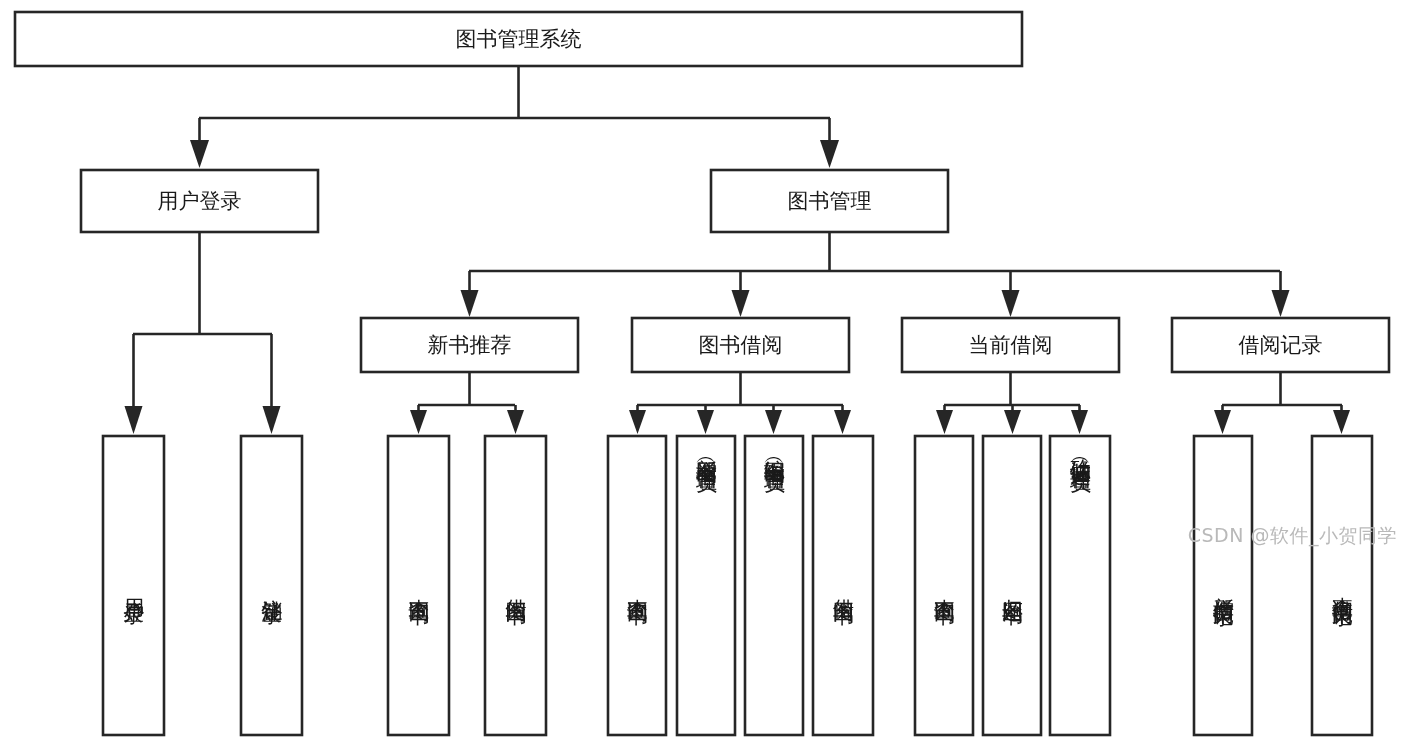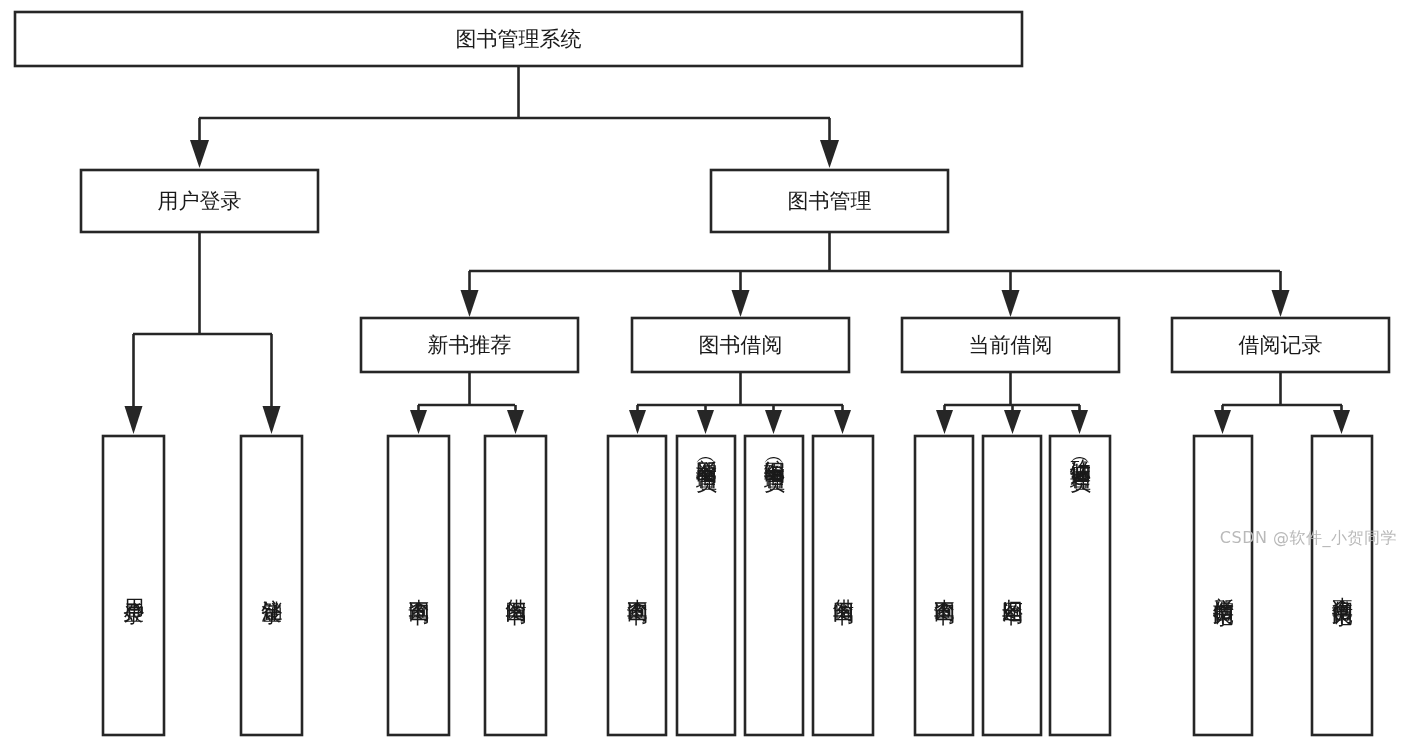--- a/index.html
+++ b/index.html
@@ -65,21 +65,21 @@
     letter-spacing: 2px;
     color: #1a1a1a;
     white-space: nowrap;
     text-align: center;
   }
   .watermark {
     position: absolute;
     right: 8px;
     bottom: 6px;
     font-family: "DejaVu Sans", "Liberation Sans", sans-serif;
-    font-size: 16px;
+    font-size: 19px;
     color: #b9b9b9;
     letter-spacing: 0.5px;
     white-space: nowrap;
     margin-left: 10px;
   }
 </style>
 </head>
 <body>
 
 <div id="diagram-root">

